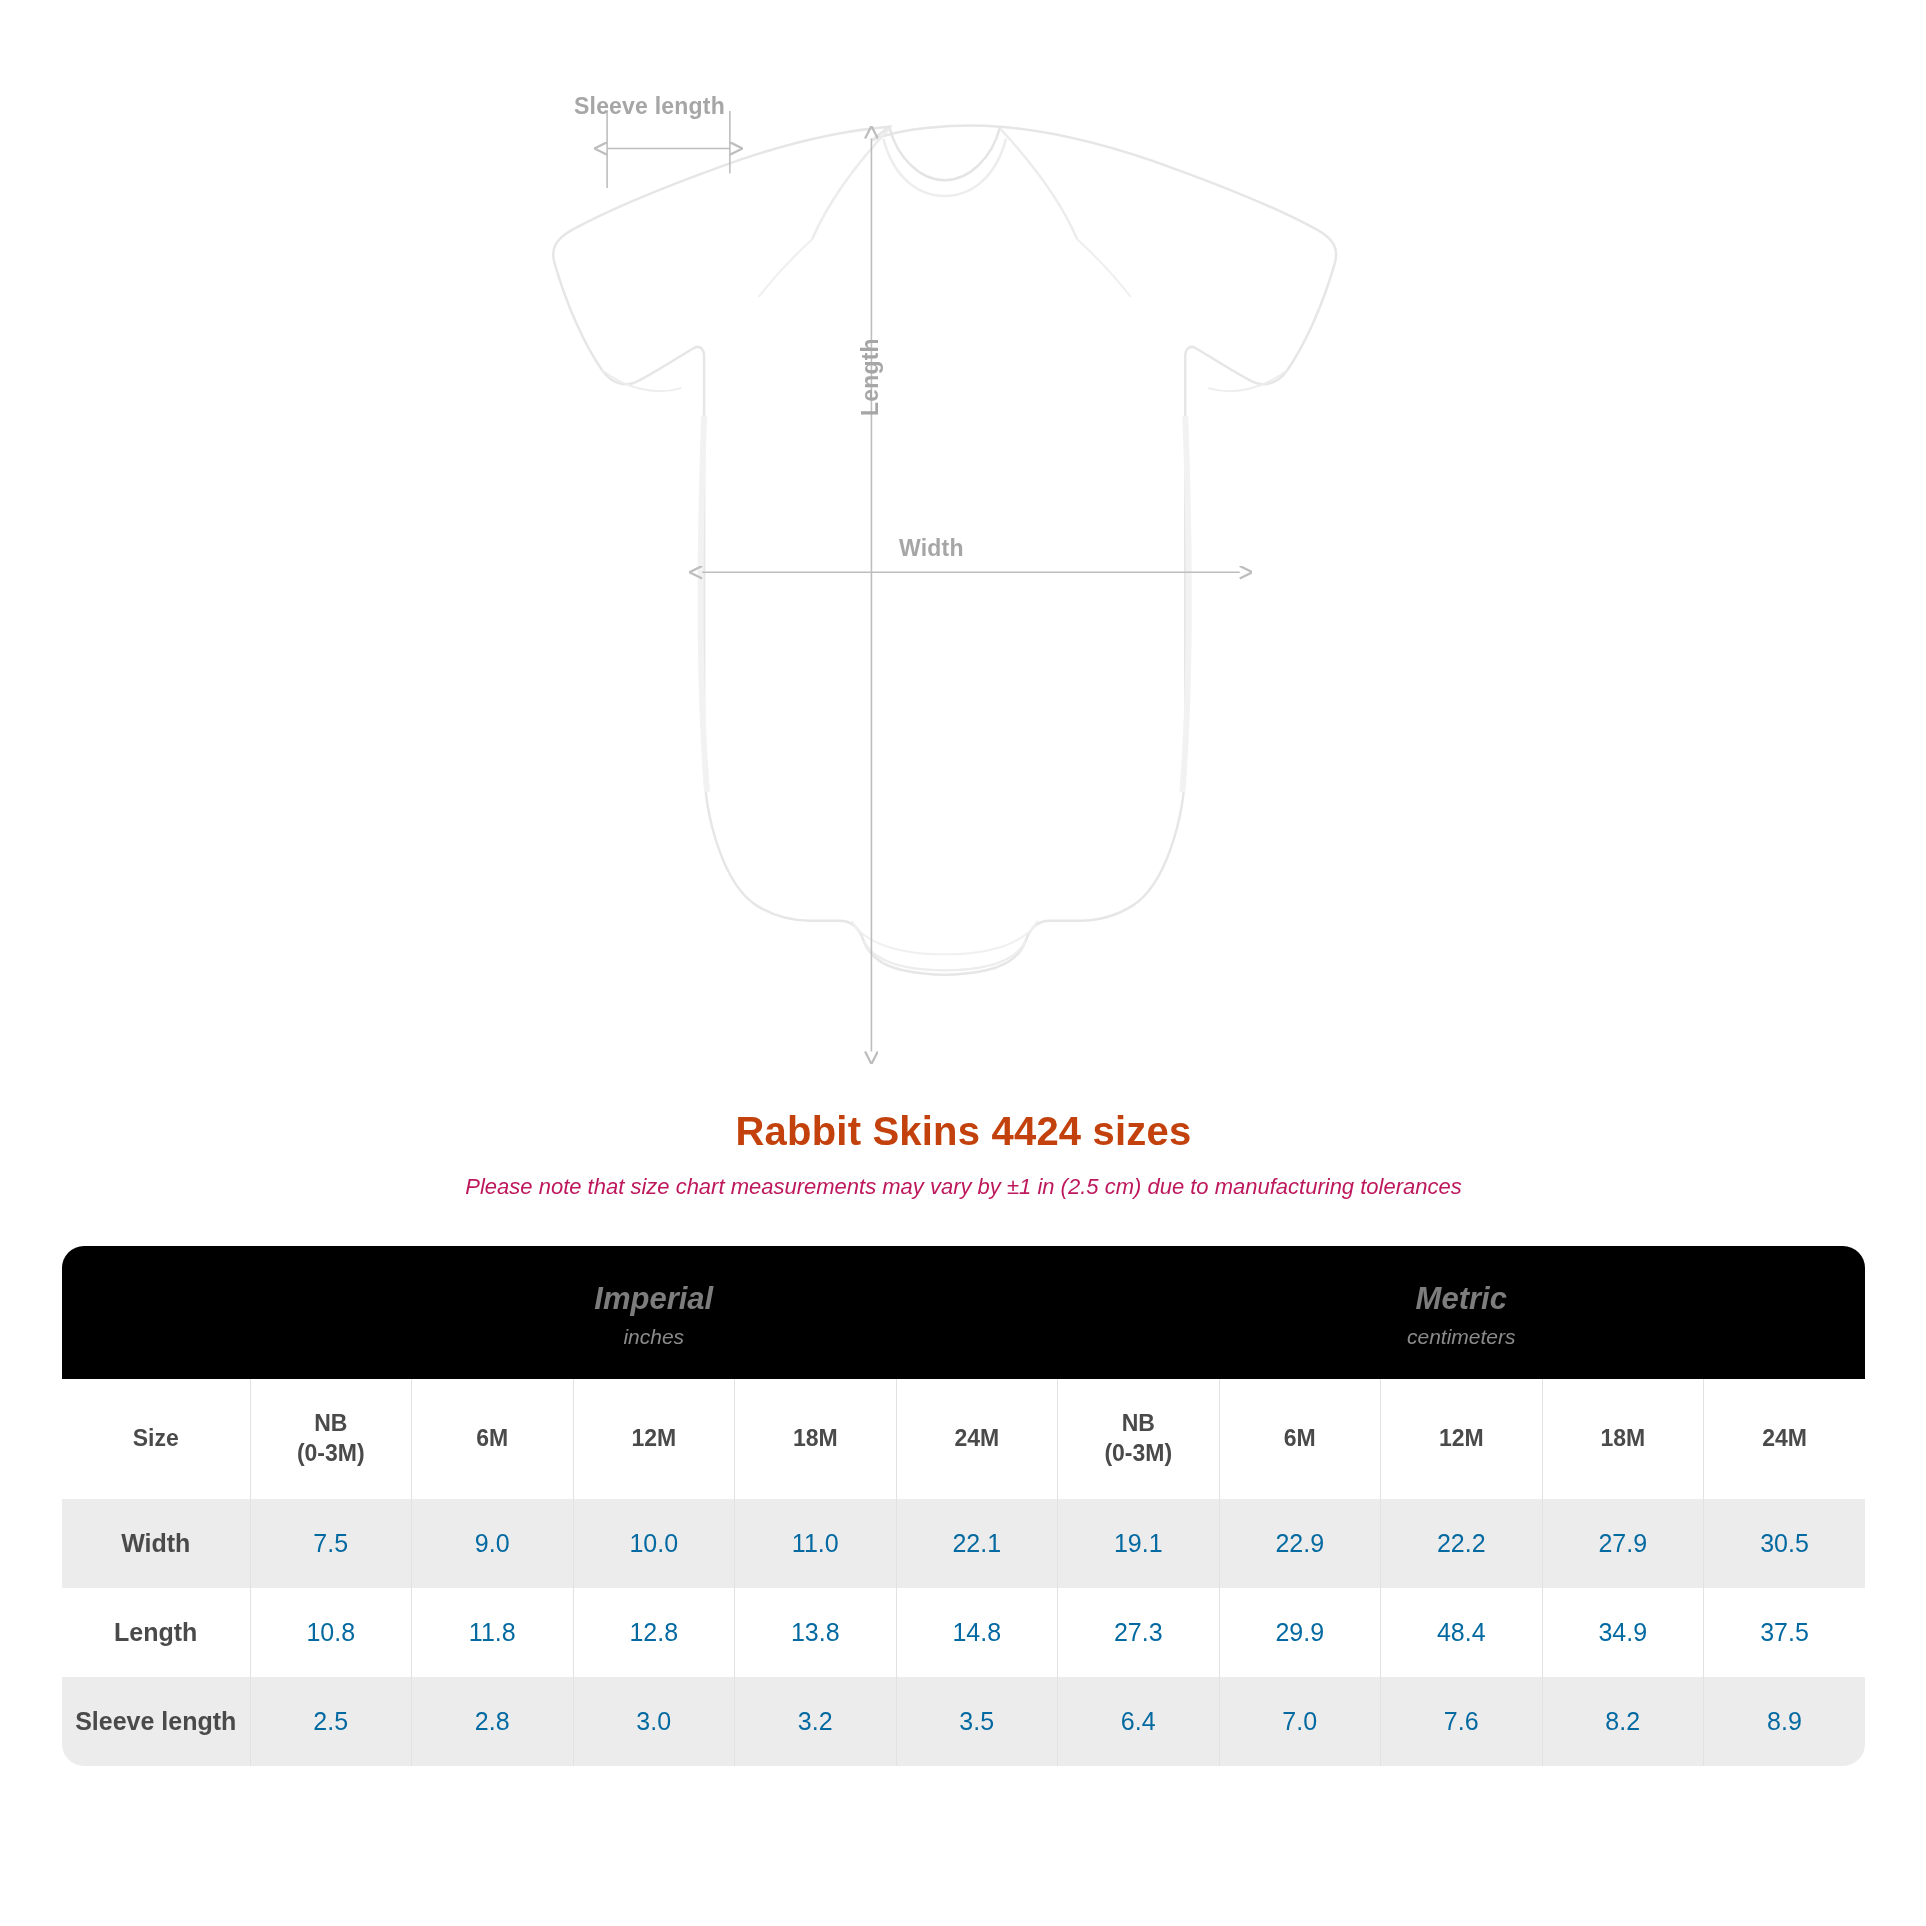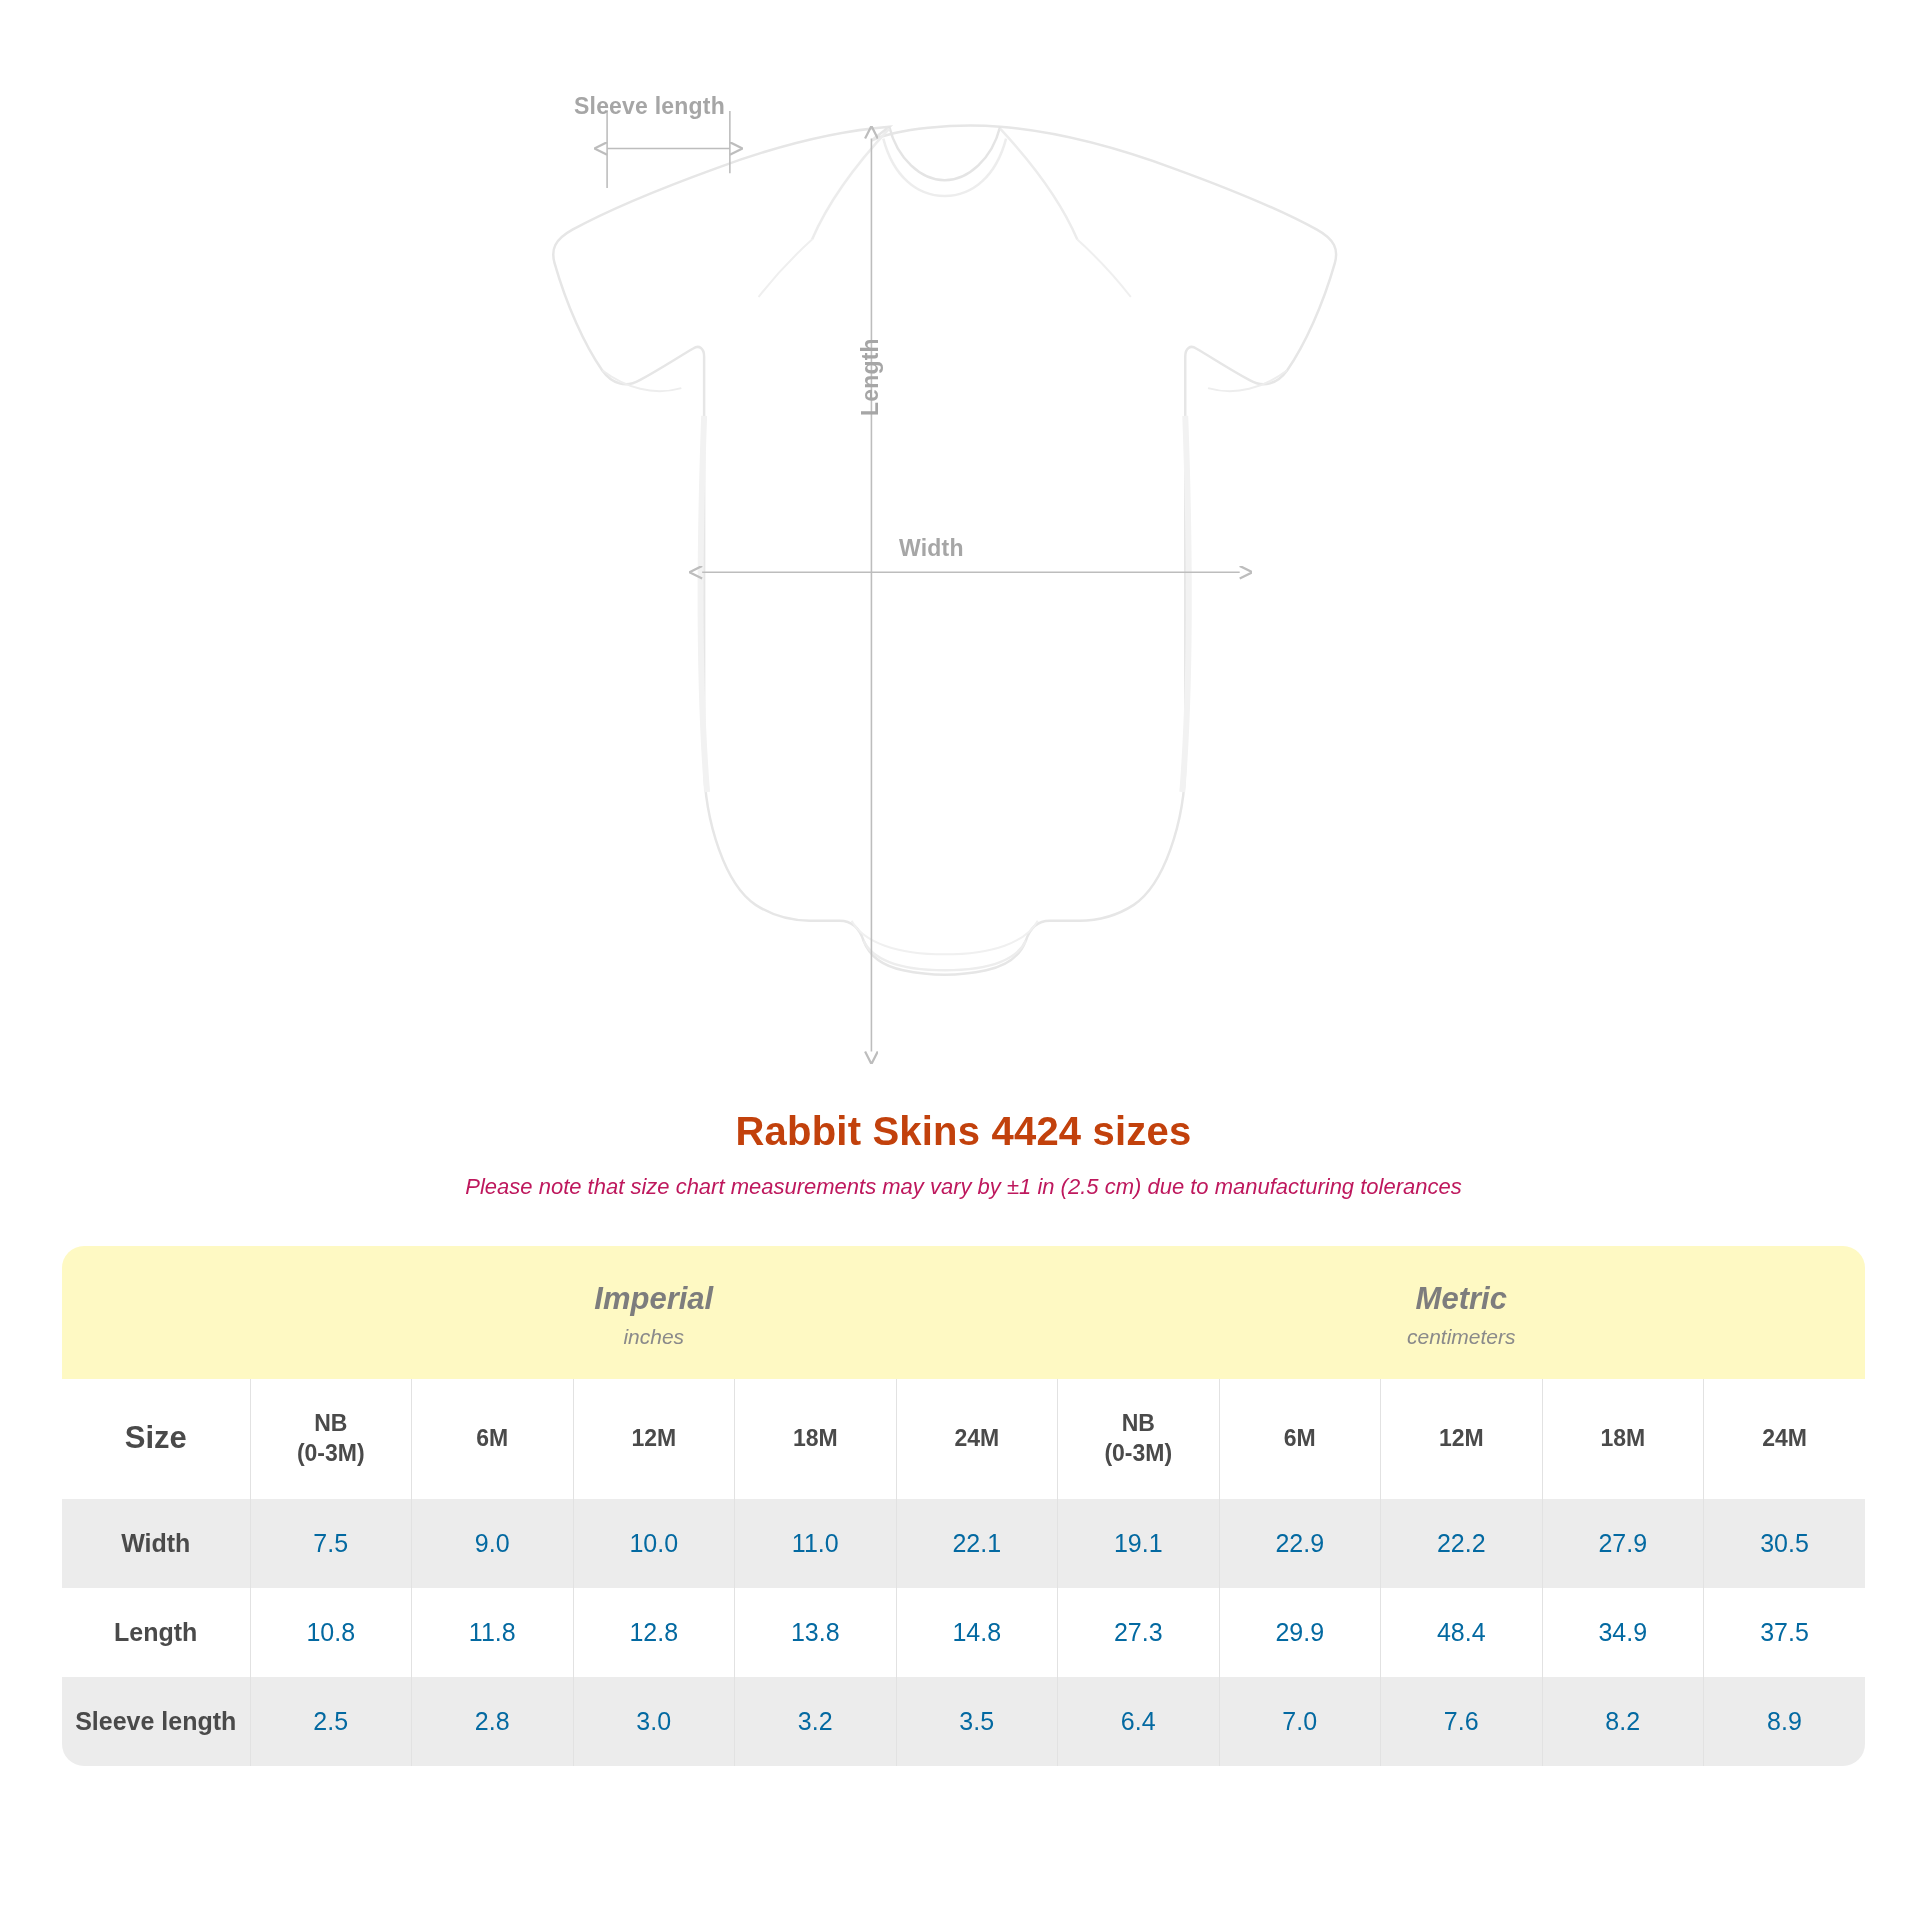--- a/index.html
+++ b/index.html
@@ -86,21 +86,21 @@
     width: 100%;
     border-collapse: collapse;
     table-layout: fixed;
   }
   table.size-table td, table.size-table th {
     border: none;
     text-align: center;
     vertical-align: middle;
   }
   .unit-row td {
-    background: #fef9c3;
+    background: #000000;
     padding: 34px 0 30px 0;
     margin-top: 28px;
   }
   .unit-name {
     font-size: 31px;
     font-style: italic;
     font-weight: bold;
     color: #7d7d7d;
     line-height: 1.25;
   }
@@ -112,21 +112,21 @@
   }
   .hdr-row td {
     background: #ffffff;
     padding: 30px 0;
     font-size: 23px;
     font-weight: bold;
     color: #4a4a4a;
     line-height: 1.3;
   }
   .hdr-row td.rowlabel {
-    font-size: 31px;
+    font-size: 23px;
   }
   .data-row td {
     padding: 30px 0;
     font-size: 25px;
     color: #0369a1;
   }
   .data-row td.rowlabel {
     font-weight: bold;
     font-size: 25px;
     color: #4a4a4a;

